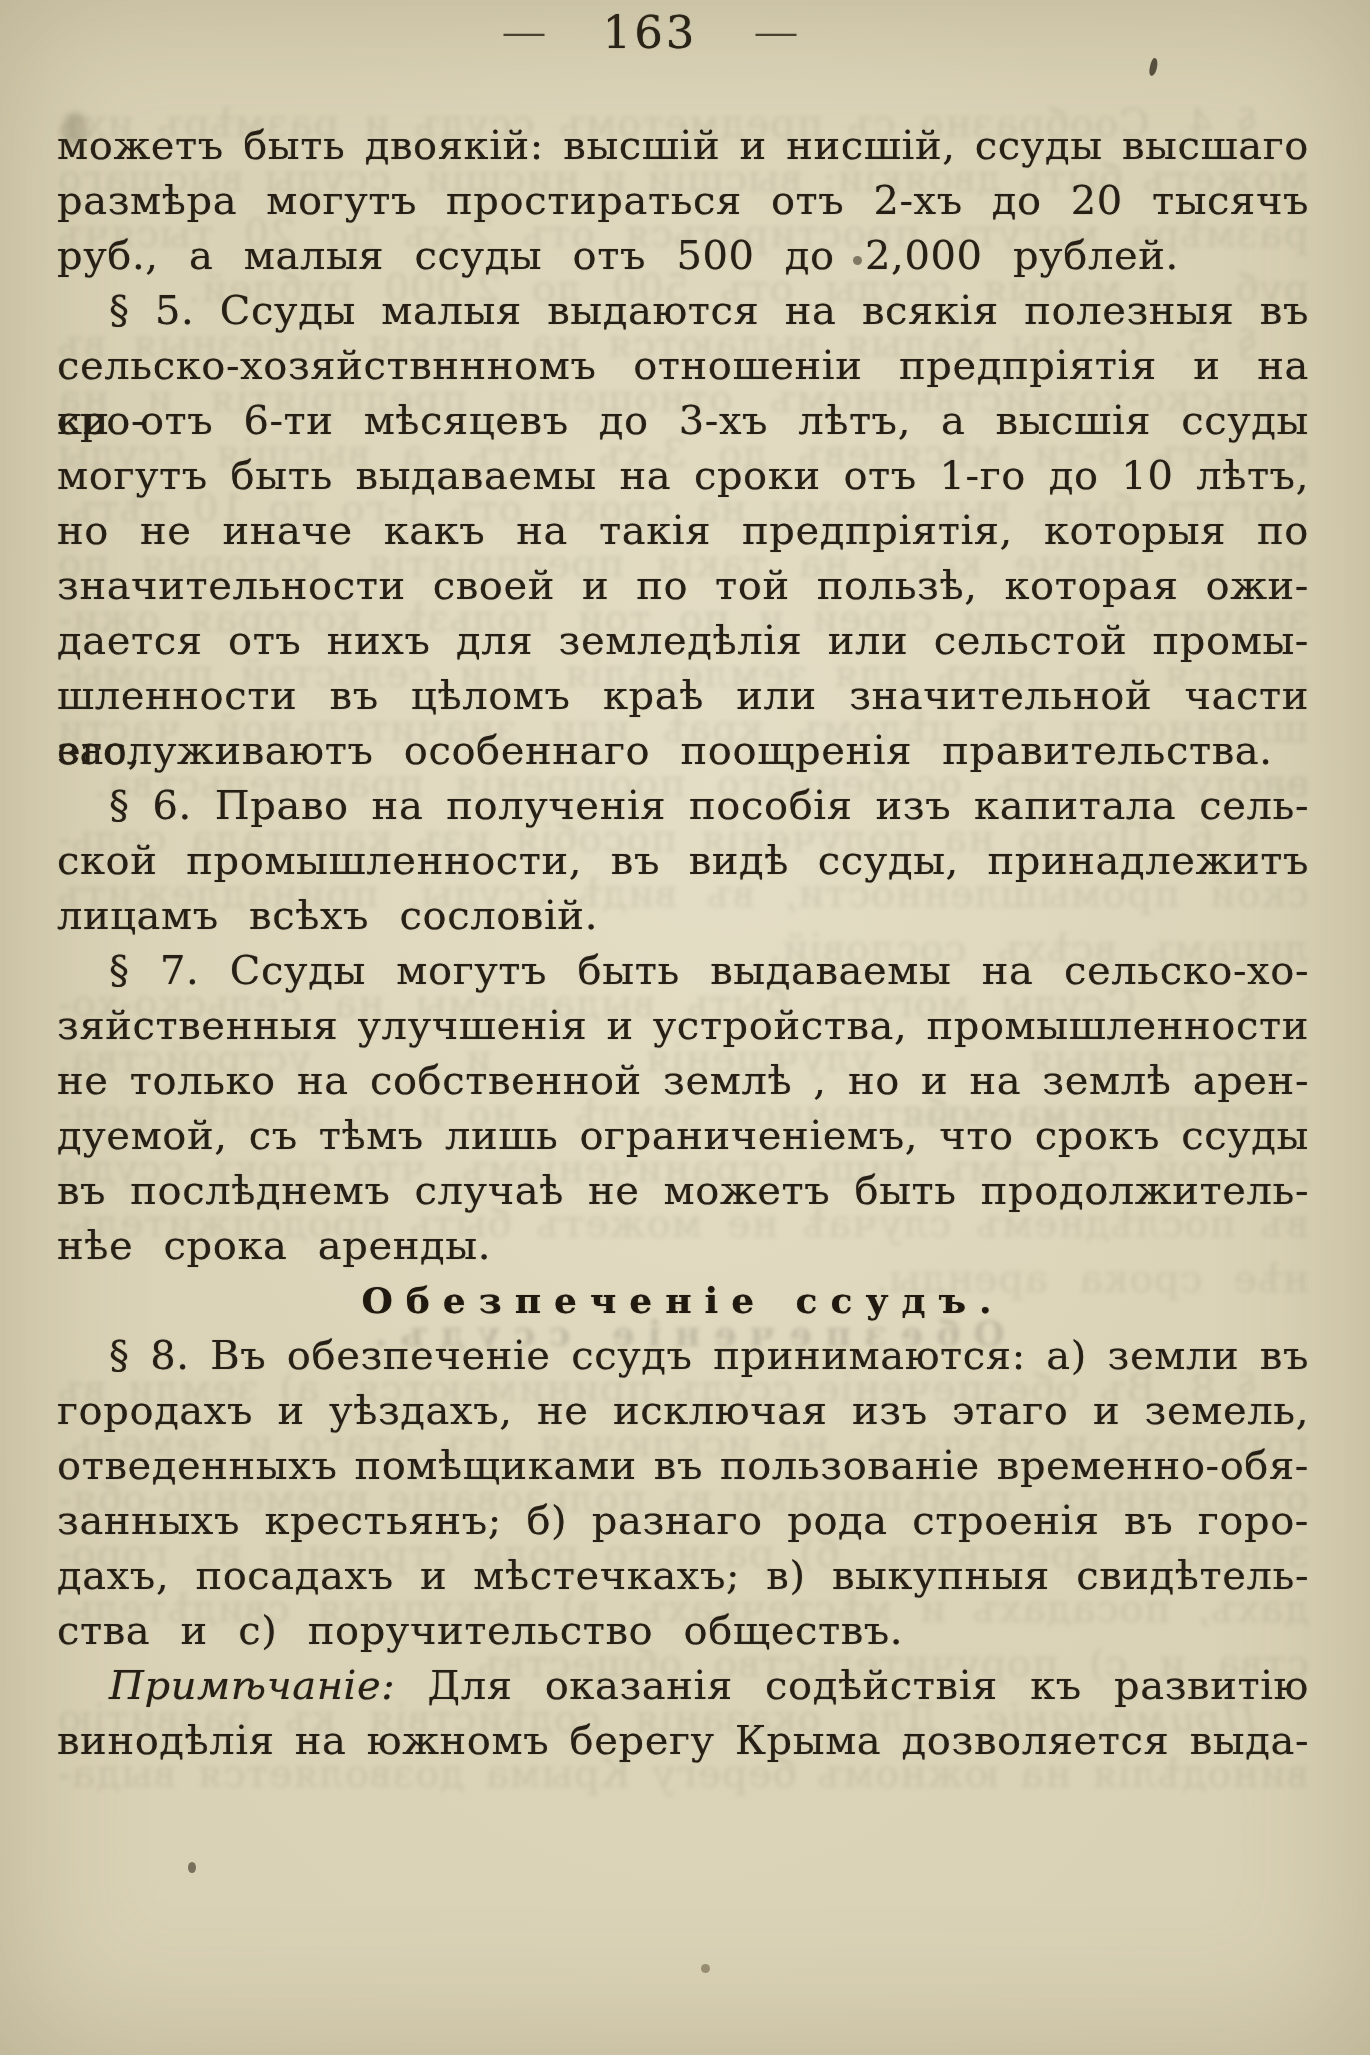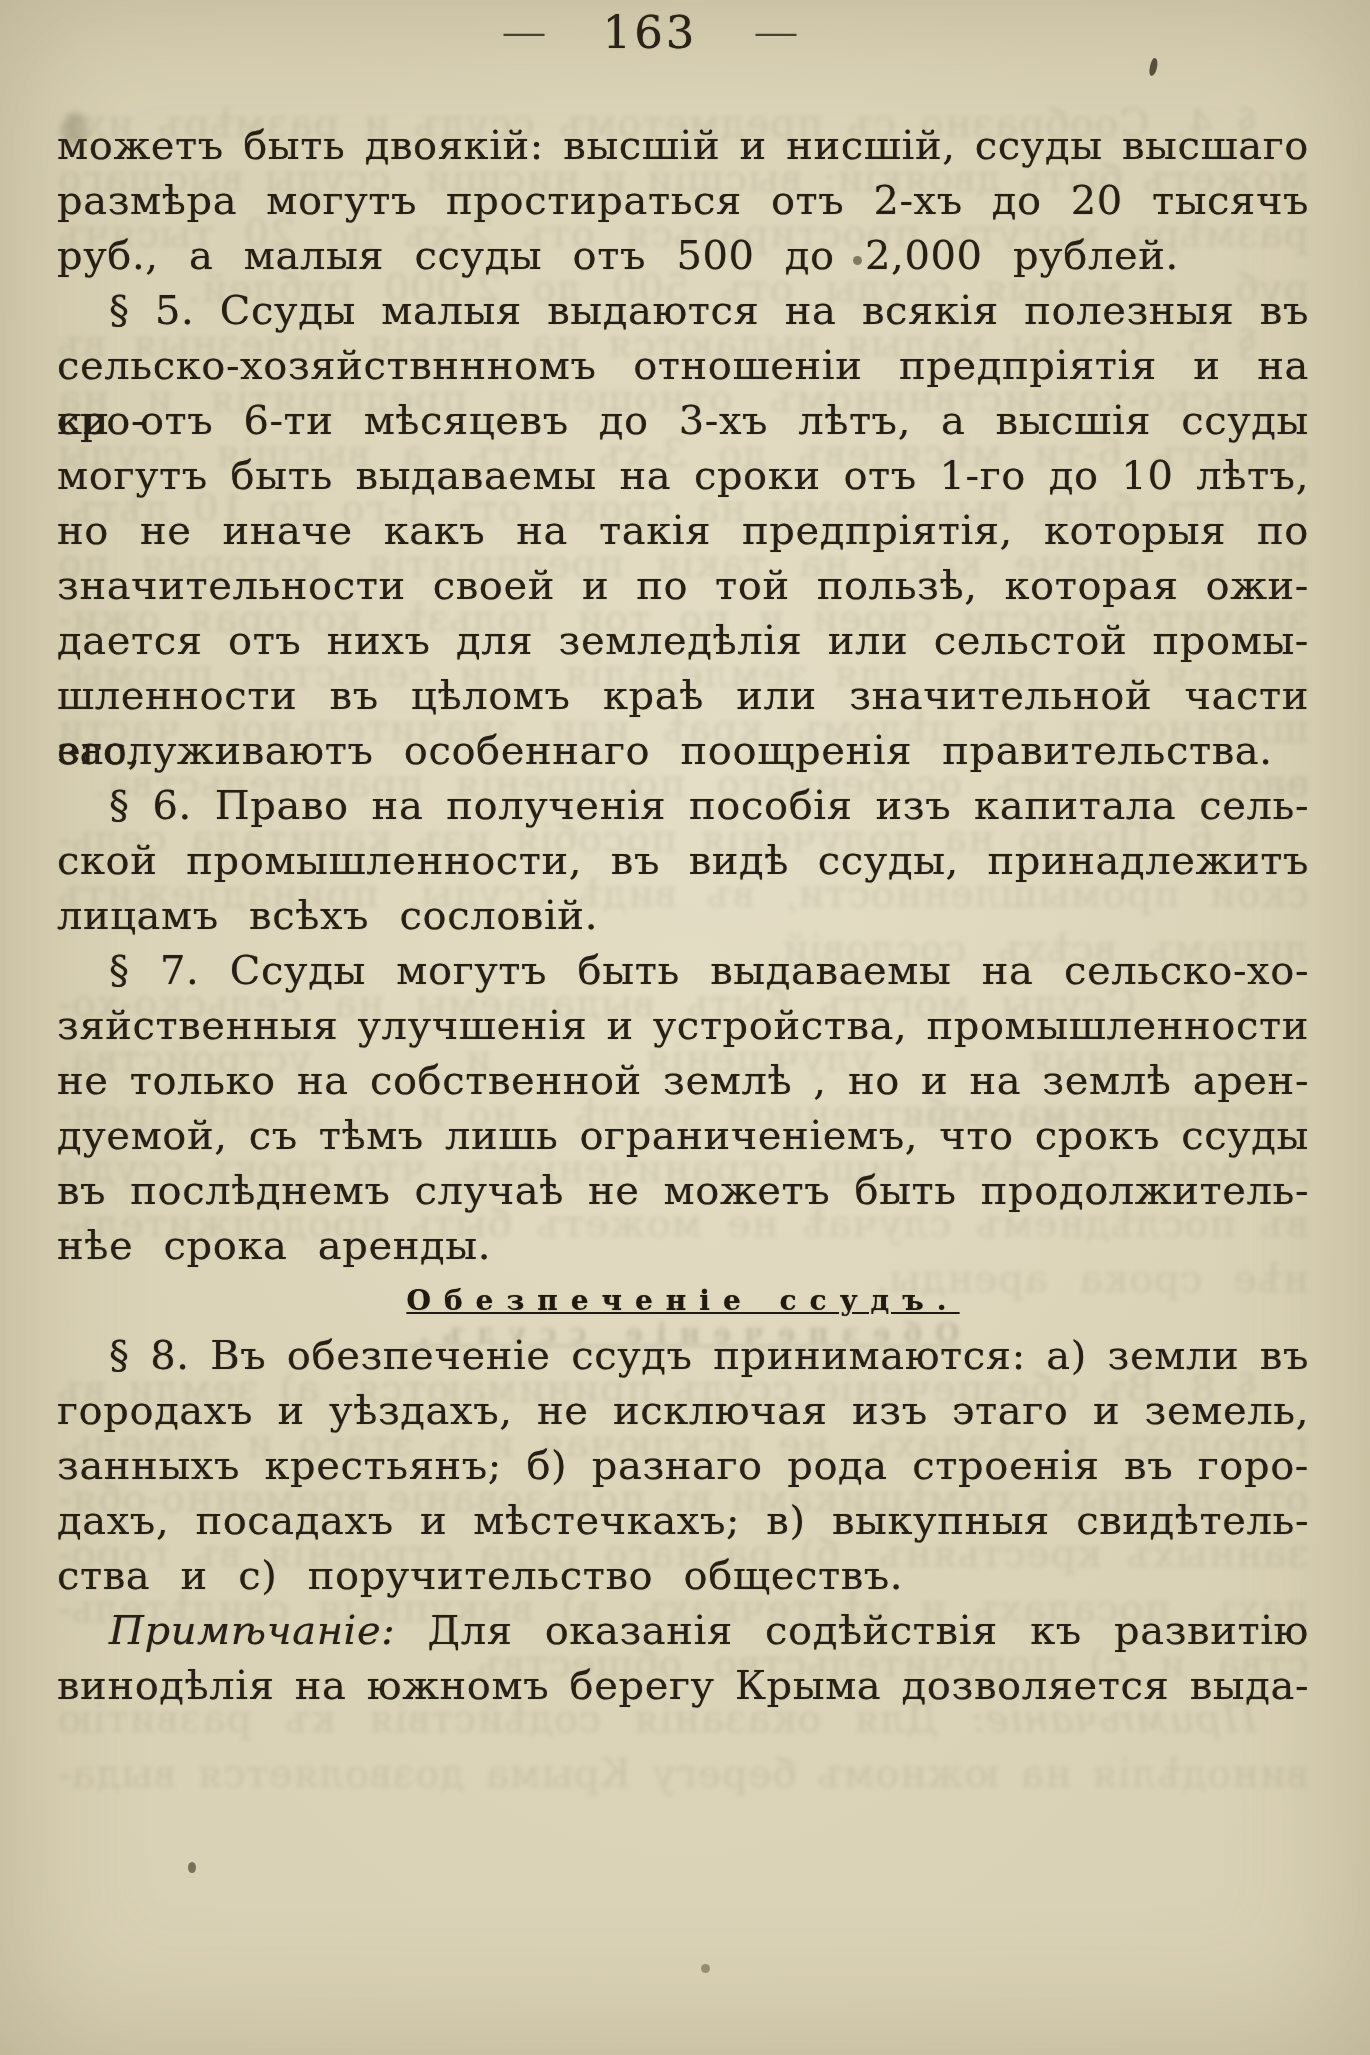--- a/index.html
+++ b/index.html
@@ -46,24 +46,23 @@
     text-shadow: 0 0 1px rgba(40,30,15,.55);
     z-index: 2;
   }
   .ln { height: 55px; }
   .j  { text-align: justify; text-align-last: justify; text-justify: inter-word; }
   .ind { text-indent: 52px; }
   .pl { word-spacing: 17px; }
   .heading {
     text-align: center;
     font-weight: bold;
-    font-size: 28px;
+    font-size: 36px;
     letter-spacing: 13px;
     color: #20190f;
-    text-decoration: underline;
   }
   .it { font-style: italic; }
 
   
   .text.ghost {
     top: 96px;
     transform: scaleX(-1);
     filter: blur(2.2px);
     opacity: .15;
     color: #6e6a52;
@@ -178,20 +177,21 @@
       <div class="ln j">дуемой, съ тѣмъ лишь ограниченіемъ, что срокъ ссуды</div>
       <div class="ln j">въ послѣднемъ случаѣ не можетъ быть продолжитель-</div>
       <div class="ln pl">нѣе срока аренды.</div>
     </div>
 
     <div class="ln heading">Обезпеченіе ссудъ.</div>
 
     <div>
       <div class="ln j ind">§ 8. Въ обезпеченіе ссудъ принимаются: а) земли въ</div>
       <div class="ln j">городахъ и уѣздахъ, не исключая изъ этаго и земель,</div>
+      <div class="ln j">отведенныхъ помѣщиками въ пользованіе временно-обя-</div>
       <div class="ln j">занныхъ крестьянъ; б) разнаго рода строенія въ горо-</div>
       <div class="ln j">дахъ, посадахъ и мѣстечкахъ; в) выкупныя свидѣтель-</div>
       <div class="ln pl">ства и с) поручительство обществъ.</div>
     </div>
 
     <div>
       <div class="ln j ind">
         <span class="it">Примѣчаніе:</span><span> Для оказанія содѣйствія къ развитію</span>
       </div>
       <div class="ln j">винодѣлія на южномъ берегу Крыма дозволяется выда-</div>

